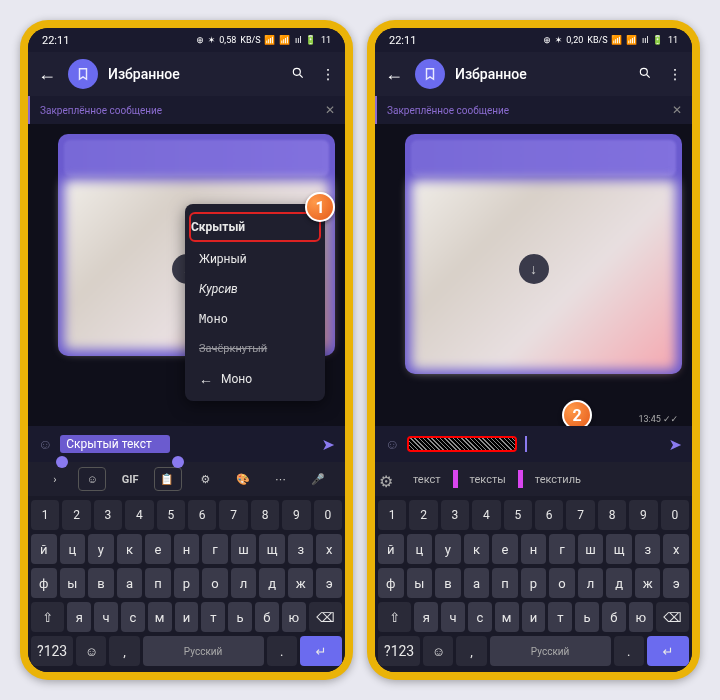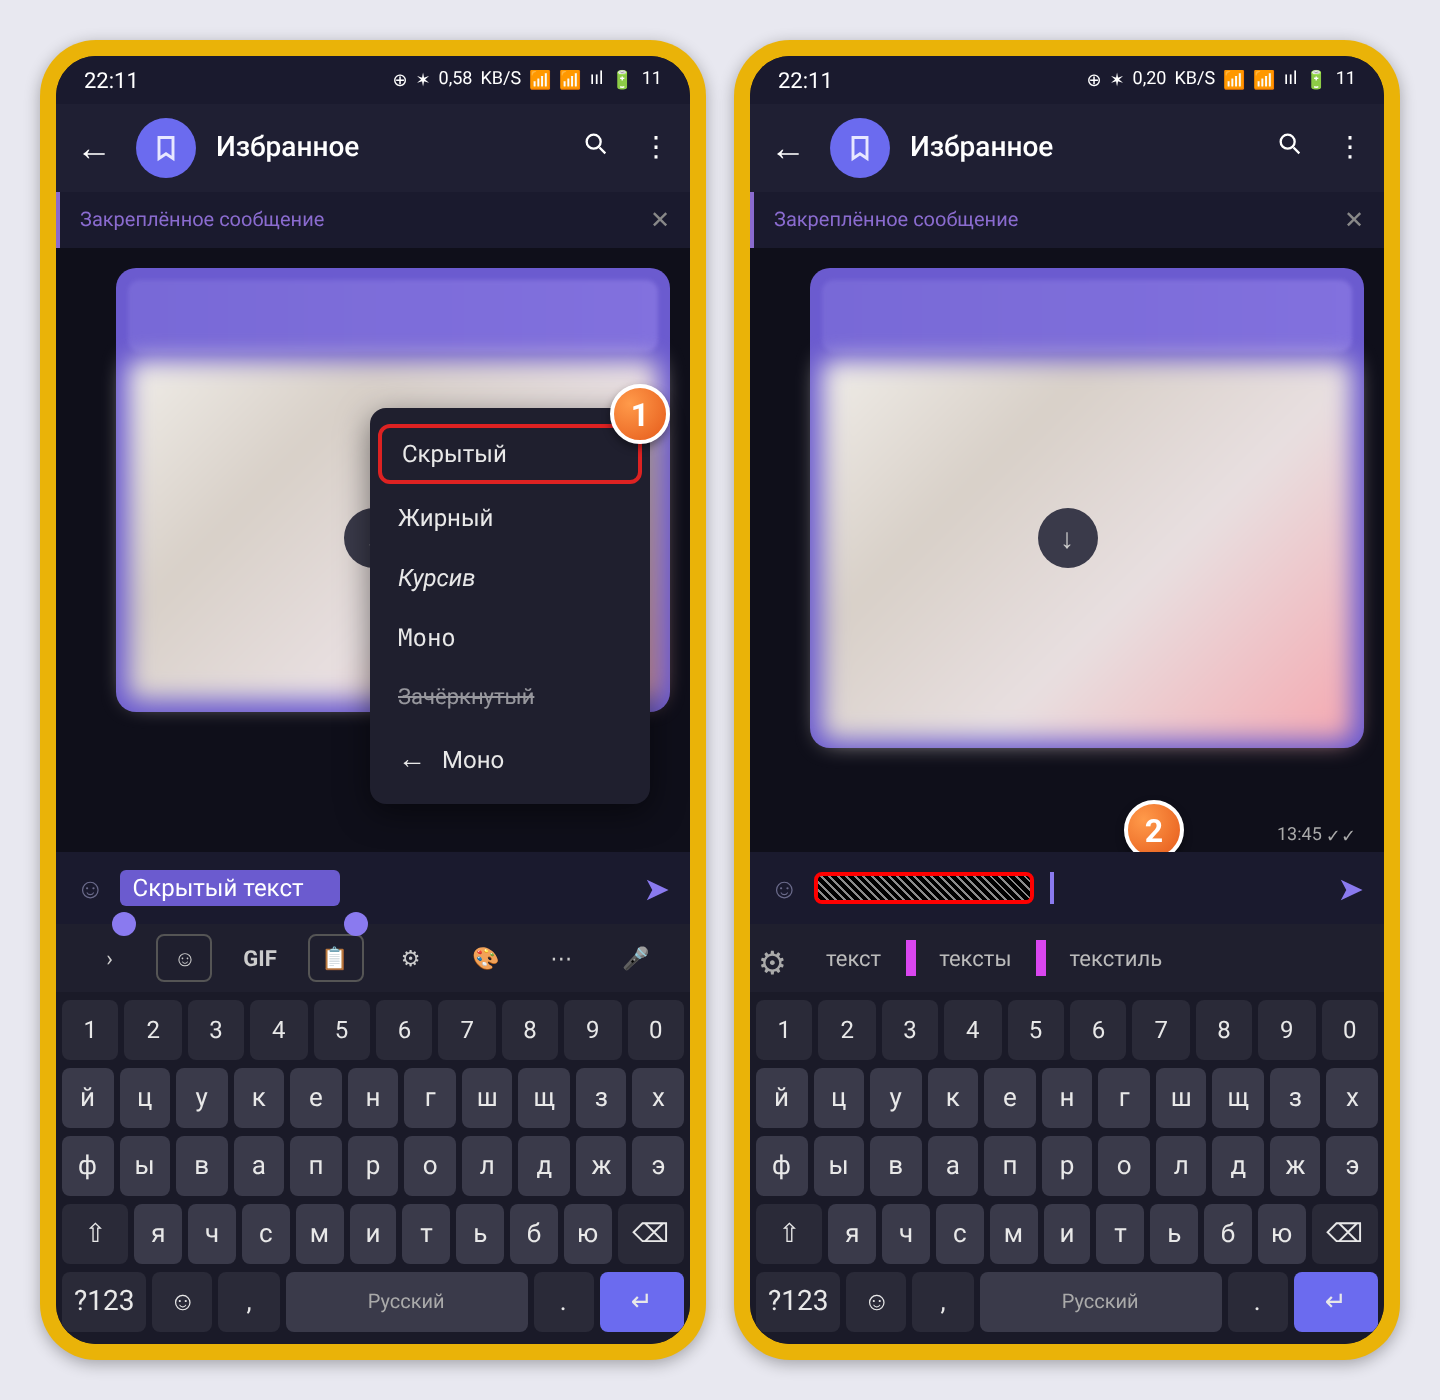--- a/index.html
+++ b/index.html
@@ -16,25 +16,25 @@
   .hdr-icons { display: flex; gap: 16px; color: #fff; font-size: 14px; }
   .pinned { height: 28px; background: #1a1a2e; border-left: 2px solid #8a6bcf; padding: 0 10px; display: flex; align-items: center; font-size: 10px; color: #8a6bcf; position: relative; text-align: right; }
   .pinned .x { position: absolute; right: 10px; color: #888; font-size: 12px; }
   .chat { flex: 1; background: #0f0f1a; position: relative; overflow: hidden; padding: 6px 10px 0; }
   .bubble { background: #6b5bcf; border-radius: 10px; padding: 6px; margin: 4px 0 4px 20px; position: relative; }
   .msg-top { height: 36px; background: linear-gradient(90deg,#7a6bd8,#8574e0); border-radius: 6px; opacity: .9; filter: blur(1px); }
   .blur-img { width: 100%; height: 170px; background: linear-gradient(135deg,#f0ede8 0%,#d8d0c8 30%,#e8dfe0 60%,#f5a8b0 100%); border-radius: 6px; filter: blur(6px); margin-top: 4px; }
   .scroll-down { position: absolute; width: 30px; height: 30px; background: #3a3a4a; border-radius: 50%; display: flex; align-items: center; justify-content: center; color: #ccc; font-size: 14px; }
   .context-menu { position: absolute; right: 20px; top: 80px; width: 140px; background: #1f1f2e; border-radius: 8px; padding: 6px 0; box-shadow: 0 4px 16px rgba(0,0,0,.5); z-index: 10; }
   .ctx-item { padding: 8px 14px; color: #e8e8e8; font-size: 12px; display: flex; align-items: center; gap: 8px; }
-  .ctx-item.hl { border: 2px solid #d22; border-radius: 6px; margin: 2px 4px; padding: 6px 10px; }
+  .ctx-item.hl { border: 2px solid #d22; border-radius: 6px; margin: 2px 4px; padding: 6px 0; font-weight: bold; }
   .ctx-item .strike { text-decoration: line-through; opacity: .6; font-size: 11px; }
   .ctx-arrow { font-size: 14px; }
   .callout { position: absolute; width: 30px; height: 30px; border-radius: 50%; background: radial-gradient(circle at 30% 30%, #ff9a4a, #e55a1a); border: 2px solid #fff; color: #fff; font-size: 16px; font-weight: bold; display: flex; align-items: center; justify-content: center; z-index: 20; box-shadow: 0 2px 4px rgba(0,0,0,.4); }
-  .time-stamp { position: absolute; bottom: 2px; right: 14px; color: #aaa; font-size: 9px; display: flex; gap: 2px; }
+  .time-stamp { position: absolute; bottom: 2px; right: 14px; color: #aaa; font-size: 9px; display: flex; align-items: center; gap: 2px; }
   .input-row { height: 36px; background: #1a1a2e; display: flex; align-items: center; padding: 0 10px; gap: 8px; position: relative; }
   .emoji-lead { color: #6a6a8a; font-size: 14px; }
   .input-text { flex: 1; color: #fff; font-size: 12px; background: #6b5bcf; padding: 2px 6px; border-radius: 3px; display: inline-block; max-width: 110px; }
   .input-text.spoiler { background: repeating-linear-gradient(45deg,#888 0,#888 1px,#222 1px,#222 3px); filter: contrast(1.5); height: 16px; border: 2px solid #d22; border-radius: 4px; max-width: 110px; }
   .cursor-bar { width: 2px; height: 16px; background: #8a7aef; }
   .send { color: #8a7aef; font-size: 16px; }
   .sel-handles { position: absolute; bottom: -6px; display: flex; gap: 104px; left: 28px; }
   .sel-handle { width: 12px; height: 12px; background: #8a7aef; border-radius: 50%; }
   .kb-tools { height: 34px; background: #1f1f2e; display: flex; align-items: center; justify-content: space-around; padding: 0 8px; }
   .kb-tool { color: #ccc; font-size: 11px; width: 28px; height: 24px; display: flex; align-items: center; justify-content: center; border-radius: 4px; }

